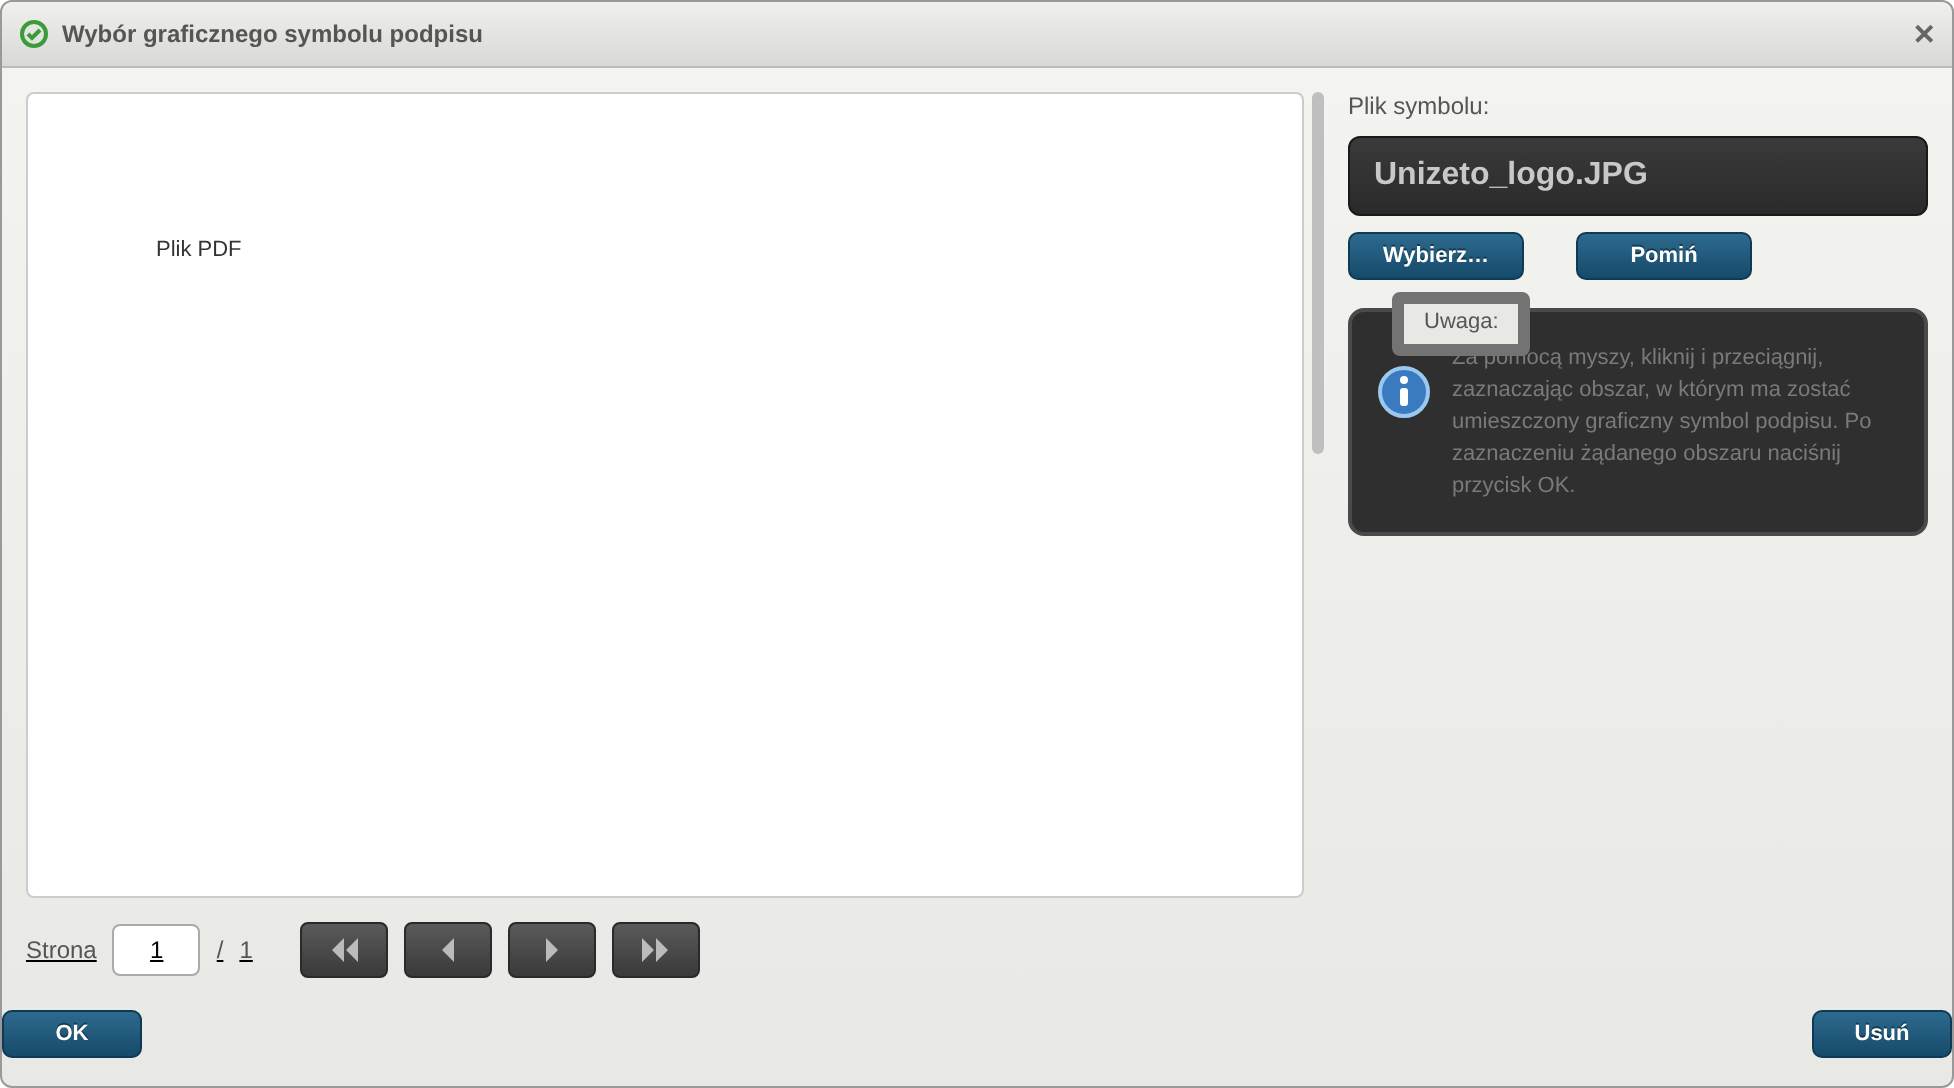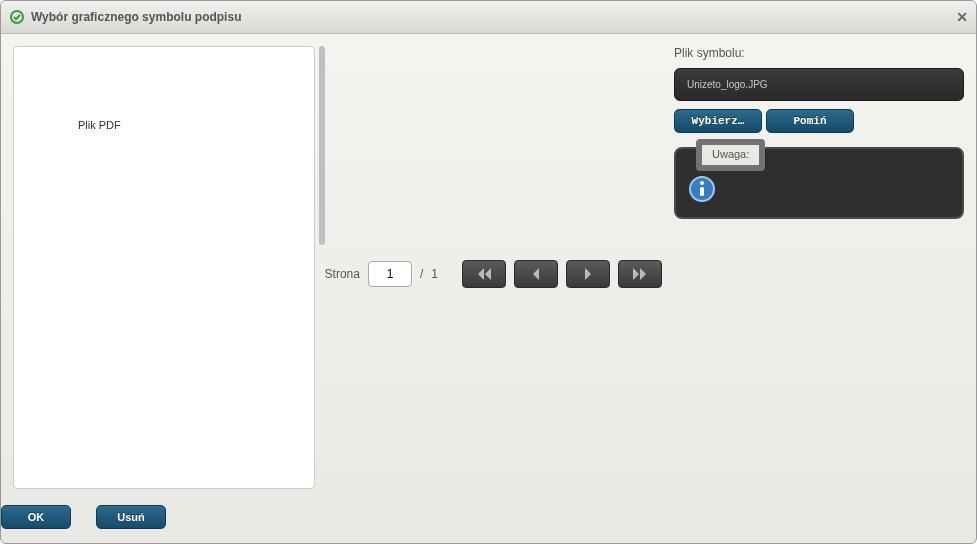--- a/index.html
+++ b/index.html
@@ -45,21 +45,22 @@
   }
   .content {
     flex: 1;
     display: flex;
     padding: 12px 12px 8px 12px;
     gap: 12px;
   }
   .left-pane {
     flex: 1;
     display: flex;
-    flex-direction: row;
+    flex-direction: column;
+    text-decoration: underline;
   }
   .pdf-preview {
     flex: 1;
     background: #fff;
     border: 1px solid #ccc;
     border-radius: 4px;
     position: relative;
     overflow: hidden;
   }
   .pdf-label {
@@ -84,21 +85,20 @@
     background: #bfbfbf;
     border-radius: 3px;
   }
   .pager {
     display: flex;
     align-items: center;
     gap: 8px;
     margin-top: 12px;
     font-size: 12px;
     color: #555;
-    justify-content: center;
   }
   .pager input {
     width: 44px;
     height: 26px;
     text-align: center;
     border: 1px solid #aaa;
     border-radius: 4px;
     font-size: 12px;
   }
   .nav-btn {
@@ -122,24 +122,24 @@
     font-size: 12px;
     color: #444;
   }
   .field-label { color: #555; }
   .file-field {
     background: linear-gradient(#3a3a3a, #2a2a2a);
     border: 1px solid #1a1a1a;
     border-radius: 6px;
     color: #c8c8c8;
     padding: 10px 12px;
-    font-size: 10px;
-    font-weight: normal;
-  }
-  .btn-row { display: flex; gap: 4px; font-family: Liberation Mono, monospace; }
+    font-size: 16px;
+    font-weight: bold;
+  }
+  .btn-row { display: flex; gap: 26px; }
   .btn {
     flex: 0 0 auto;
     min-width: 88px;
     height: 24px;
     background: linear-gradient(#2d6a8e, #164a6a);
     border: 1px solid #0d3a55;
     border-radius: 5px;
     color: #fff;
     font-size: 11px;
     font-weight: bold;
@@ -172,21 +172,21 @@
     color: #555;
   }
   .info-content { display: flex; gap: 10px; align-items: flex-start; }
   .info-icon {
     width: 28px; height: 28px;
     flex: 0 0 28px;
     margin-top: 10px;
   }
   .footer {
     display: flex;
-    justify-content: flex-start;
+    justify-content: space-between;
     gap: 25px;
     padding: 8px 0 14px 0;
   }
 </style>
 </head>
 <body>
 
 <div class="window">
   <div class="titlebar">
     <span class="app-icon">
@@ -249,20 +249,21 @@
       <div class="info-box">
         <div class="info-tab">Uwaga:</div>
         <div class="info-content">
           <div class="info-icon">
             <svg viewBox="0 0 28 28">
               <circle cx="14" cy="14" r="12" fill="#3a7abf" stroke="#9cc8ef" stroke-width="2"></circle>
               <circle cx="14" cy="8" r="2" fill="#fff"></circle>
               <rect x="12" y="12" width="4" height="9" rx="1.5" fill="#fff"></rect>
             </svg>
           </div>
+          <div>Za pomocą myszy, kliknij i przeciągnij, zaznaczając obszar, w którym  ma zostać umieszczony graficzny symbol podpisu. Po zaznaczeniu żądanego obszaru naciśnij przycisk OK.</div>
         </div>
       </div>
     </div>
   </div>
 
   <div class="footer">
     <div class="btn" style="min-width:70px">OK</div>
     <div class="btn" style="min-width:70px">Usuń</div>
   </div>
 </div>

